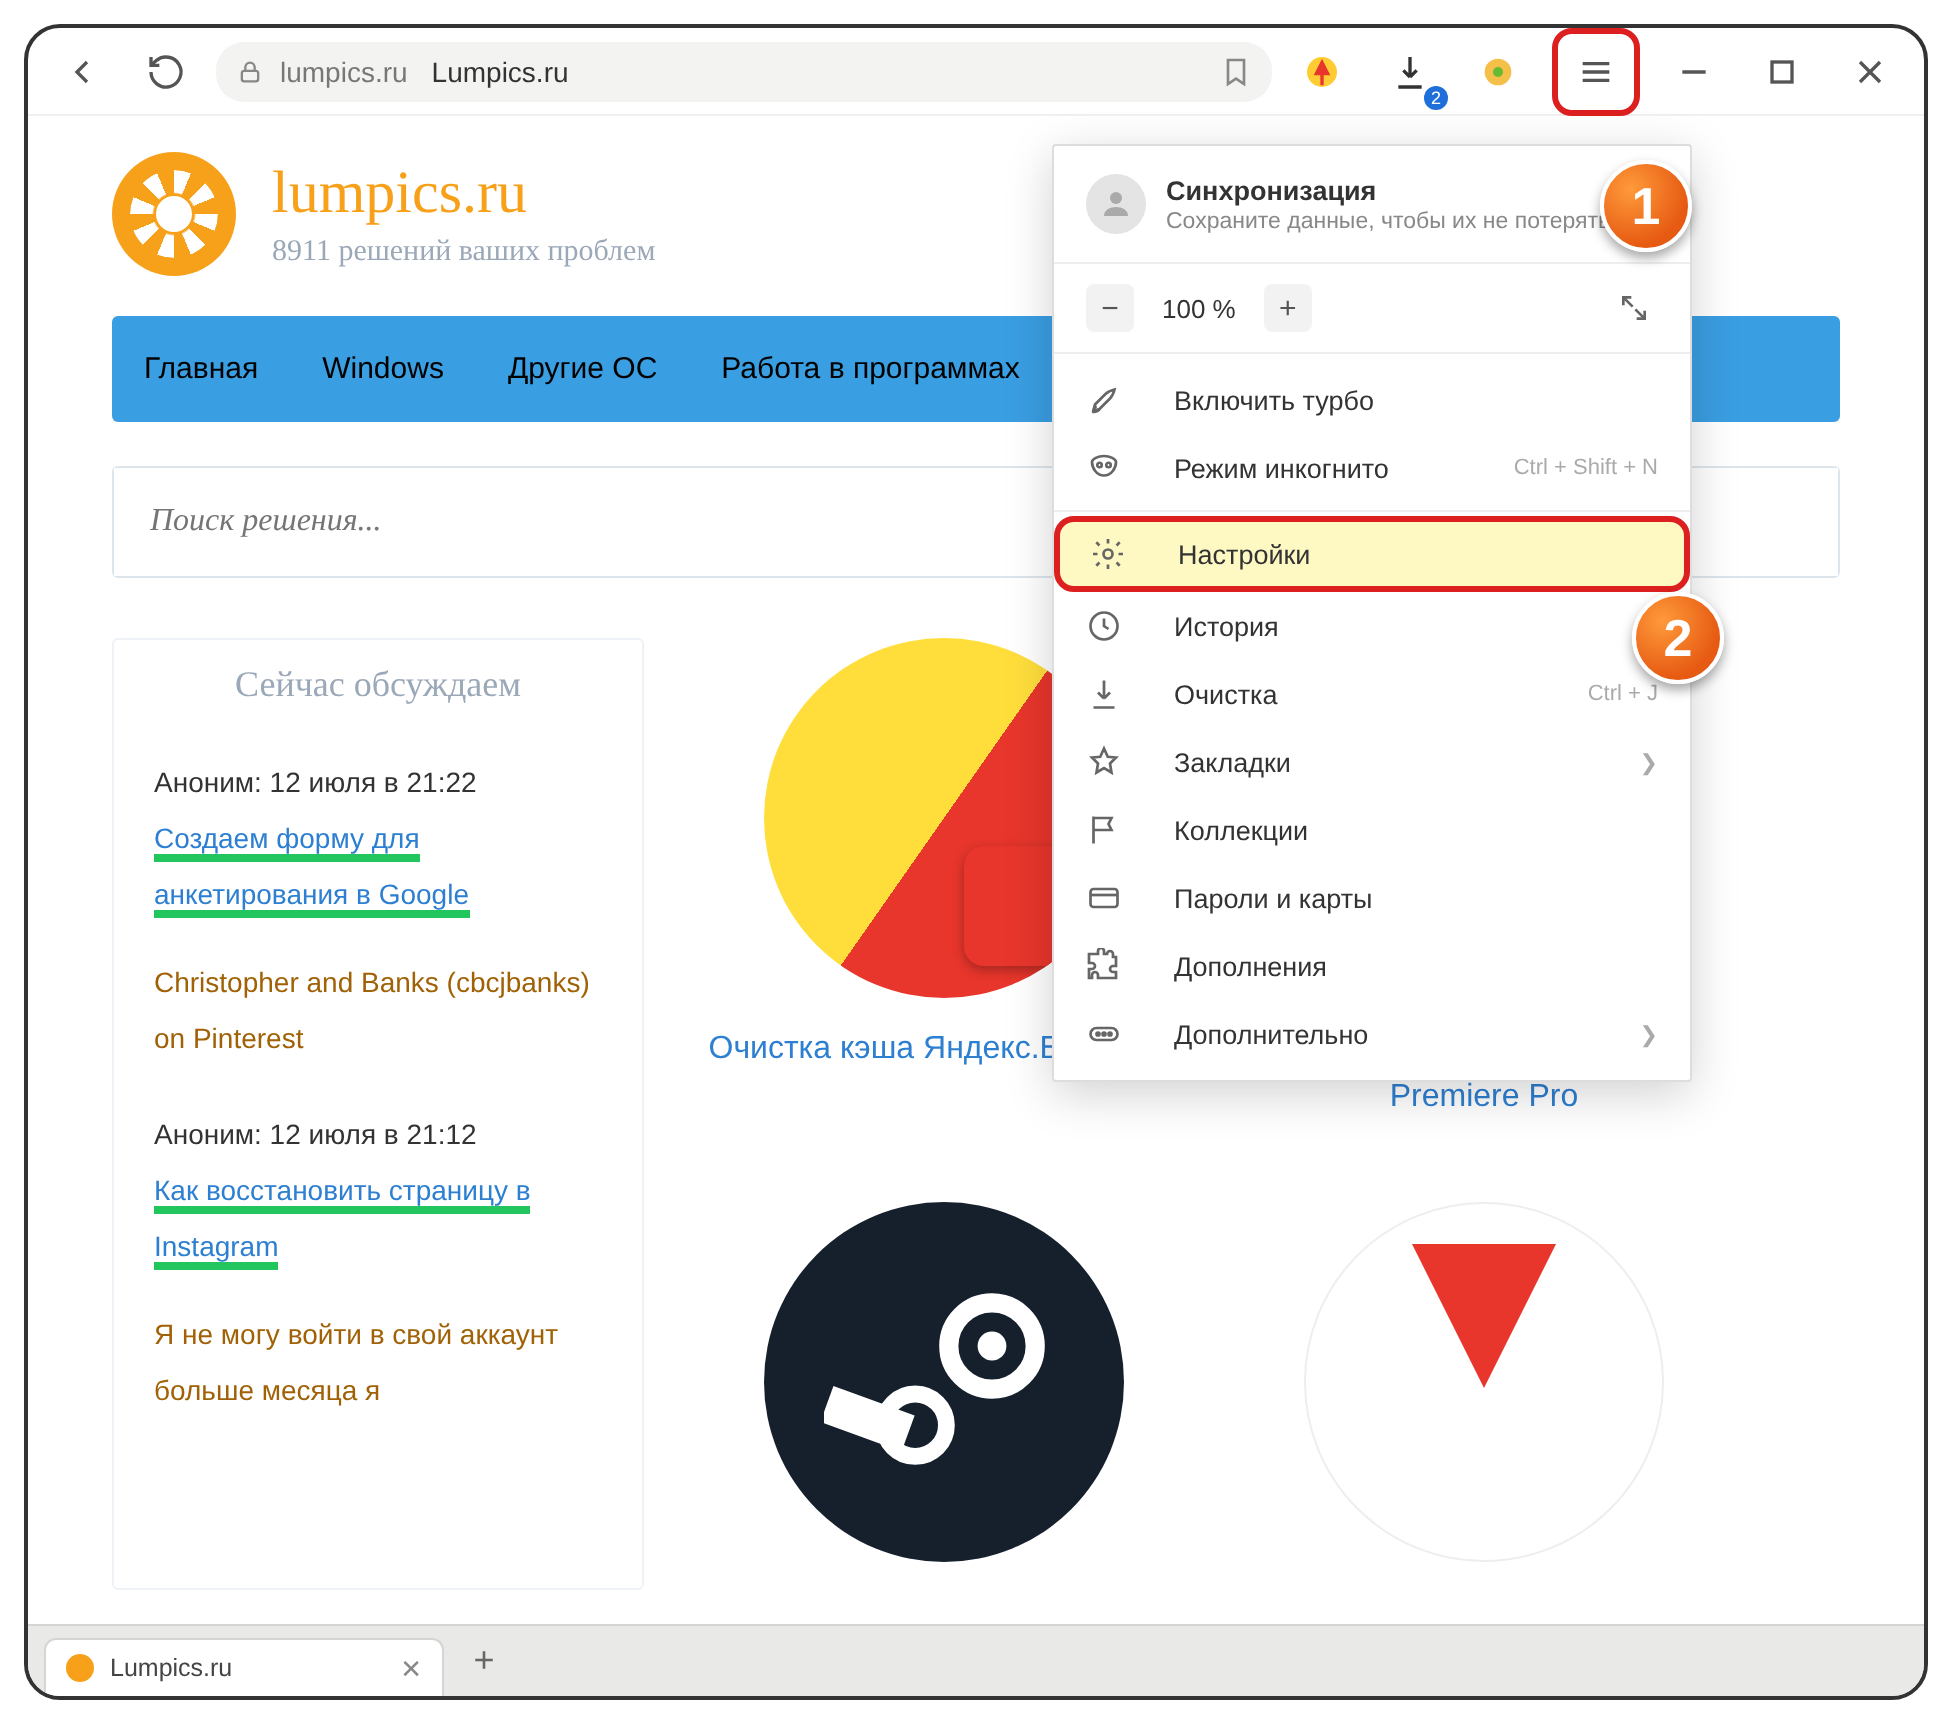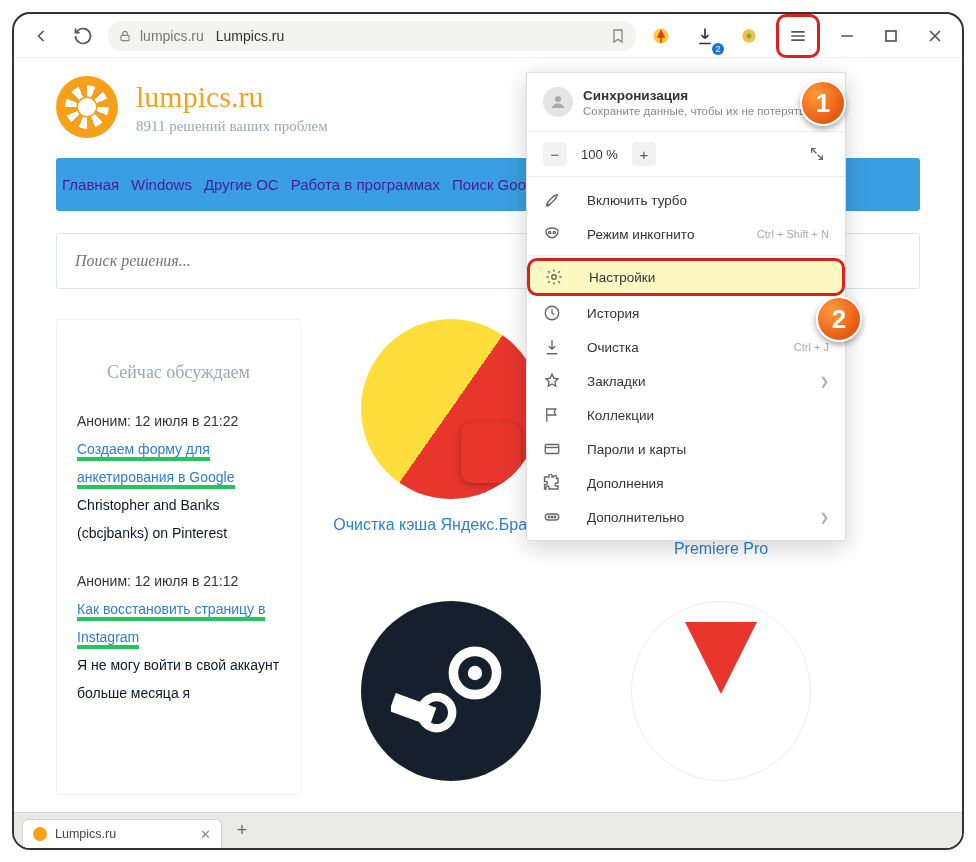--- a/index.html
+++ b/index.html
@@ -25,32 +25,32 @@
 .page { position: absolute; top: 44px; left: 0; right: 0; bottom: 36px; overflow: hidden; }
 
 .header { display: flex; align-items: center; padding: 18px 42px 8px; gap: 18px; }
 .logo { width: 62px; height: 62px; border-radius: 50%; background: #f7a11b; display: flex; align-items: center; justify-content: center; position: relative; }
 .logo::before { content: ""; position: absolute; width: 44px; height: 44px; border-radius: 50%; background: repeating-conic-gradient(#fff 0 22.5deg, #f7a11b 22.5deg 45deg); mask: radial-gradient(circle, transparent 10px, #000 11px); -webkit-mask: radial-gradient(circle, transparent 10px, #000 11px); }
 .logo::after { content: ""; position: absolute; width: 18px; height: 18px; border-radius: 50%; background: #fff; }
 .site-title { color: #f7a11b; font-size: 30px; font-family: Georgia, serif; }
 .tagline { color: #9aa8b8; font-family: Georgia, serif; font-size: 15px; margin-top: 4px; }
 
 .nav { background: #3a9ee2; margin: 12px 42px 0; border-radius: 3px; display: flex; flex-wrap: wrap; padding: 0; }
-.nav a { color: #4c1d95; padding: 18px 6px; font-size: 15px; text-decoration: none; white-space: nowrap; }
+.nav a { color: #000000; padding: 18px 16px; font-size: 15px; text-decoration: none; white-space: nowrap; }
 
 .searchbox { margin: 22px 42px 0; border: 1px solid #dde5ec; border-radius: 3px; }
 .searchbox input { width: 100%; border: none; padding: 18px 18px; font-size: 16px; font-family: Georgia, serif; font-style: italic; color: #888; outline: none; }
 
 .content { display: flex; margin: 30px 42px 0; gap: 30px; }
-.sidebar { width: 245px; border: 1px solid #eef2f6; border-radius: 3px; padding: 42px 20px; }
+.sidebar { width: 266px; border: 1px solid #eef2f6; border-radius: 3px; padding: 12px 20px; }
 .sidebar h3 { color: #9aa8b8; font-weight: normal; font-size: 18px; font-family: Georgia, serif; text-align: center; margin-bottom: 24px; }
 .comment { font-size: 14px; line-height: 2.0; margin-bottom: 20px; }
 .comment .meta { color: #333; }
 .comment a { color: #2d7fd1; text-decoration: none; border-bottom: 4px solid #22c55e; }
-.comment .txt { color: #0f172a; }
+.comment .txt { color: #a16207; margin-top: 16px; }
 
 .cards { flex: 1; display: flex; flex-wrap: wrap; gap: 40px 30px; }
 .card { width: 240px; text-align: center; }
 .card .thumb { width: 180px; height: 180px; margin: 0 auto 14px; border-radius: 50%; position: relative; overflow: hidden; }
 .card .cap { color: #2d7fd1; font-size: 16px; line-height: 1.5; }
 
 .thumb-ya { background: linear-gradient(125deg, #ffde3c 50%, #e8362c 50%); }
 .thumb-ya::after { content: ""; position: absolute; right: 20px; bottom: 16px; width: 60px; height: 60px; background: #e8362c; border-radius: 10px; box-shadow: 0 2px 6px rgba(0,0,0,.3); }
 
 .thumb-pr { background: #7a4694; }

